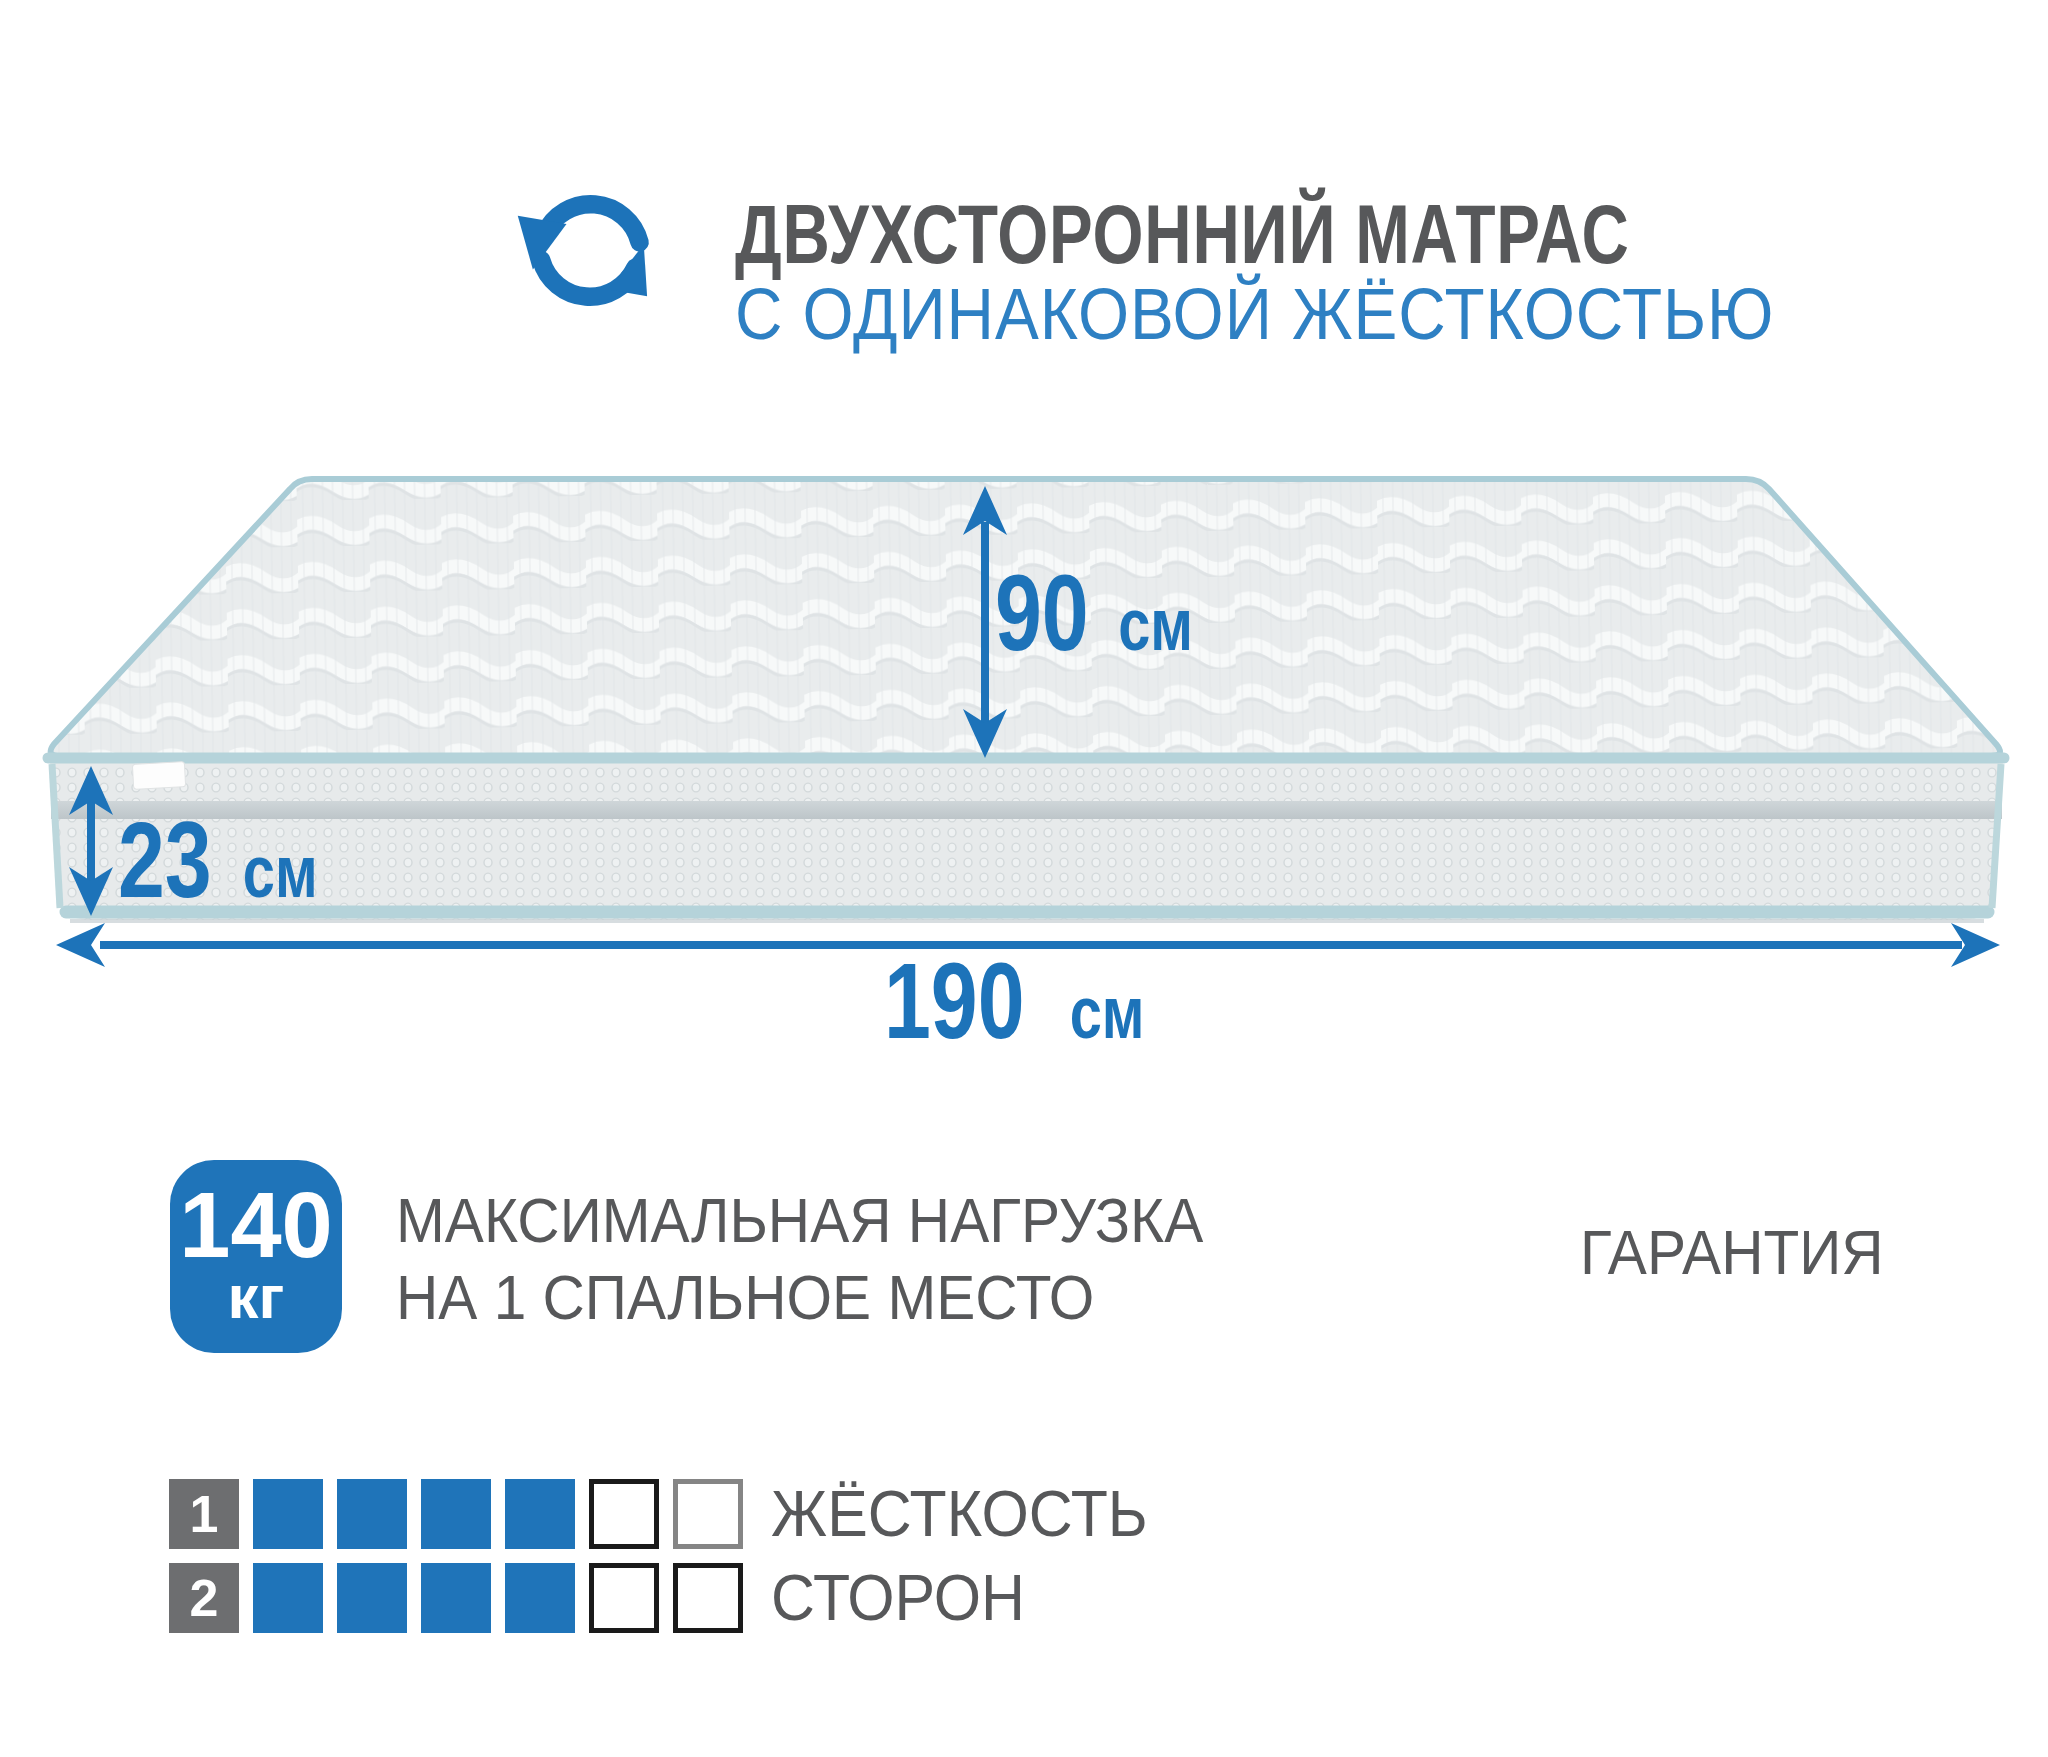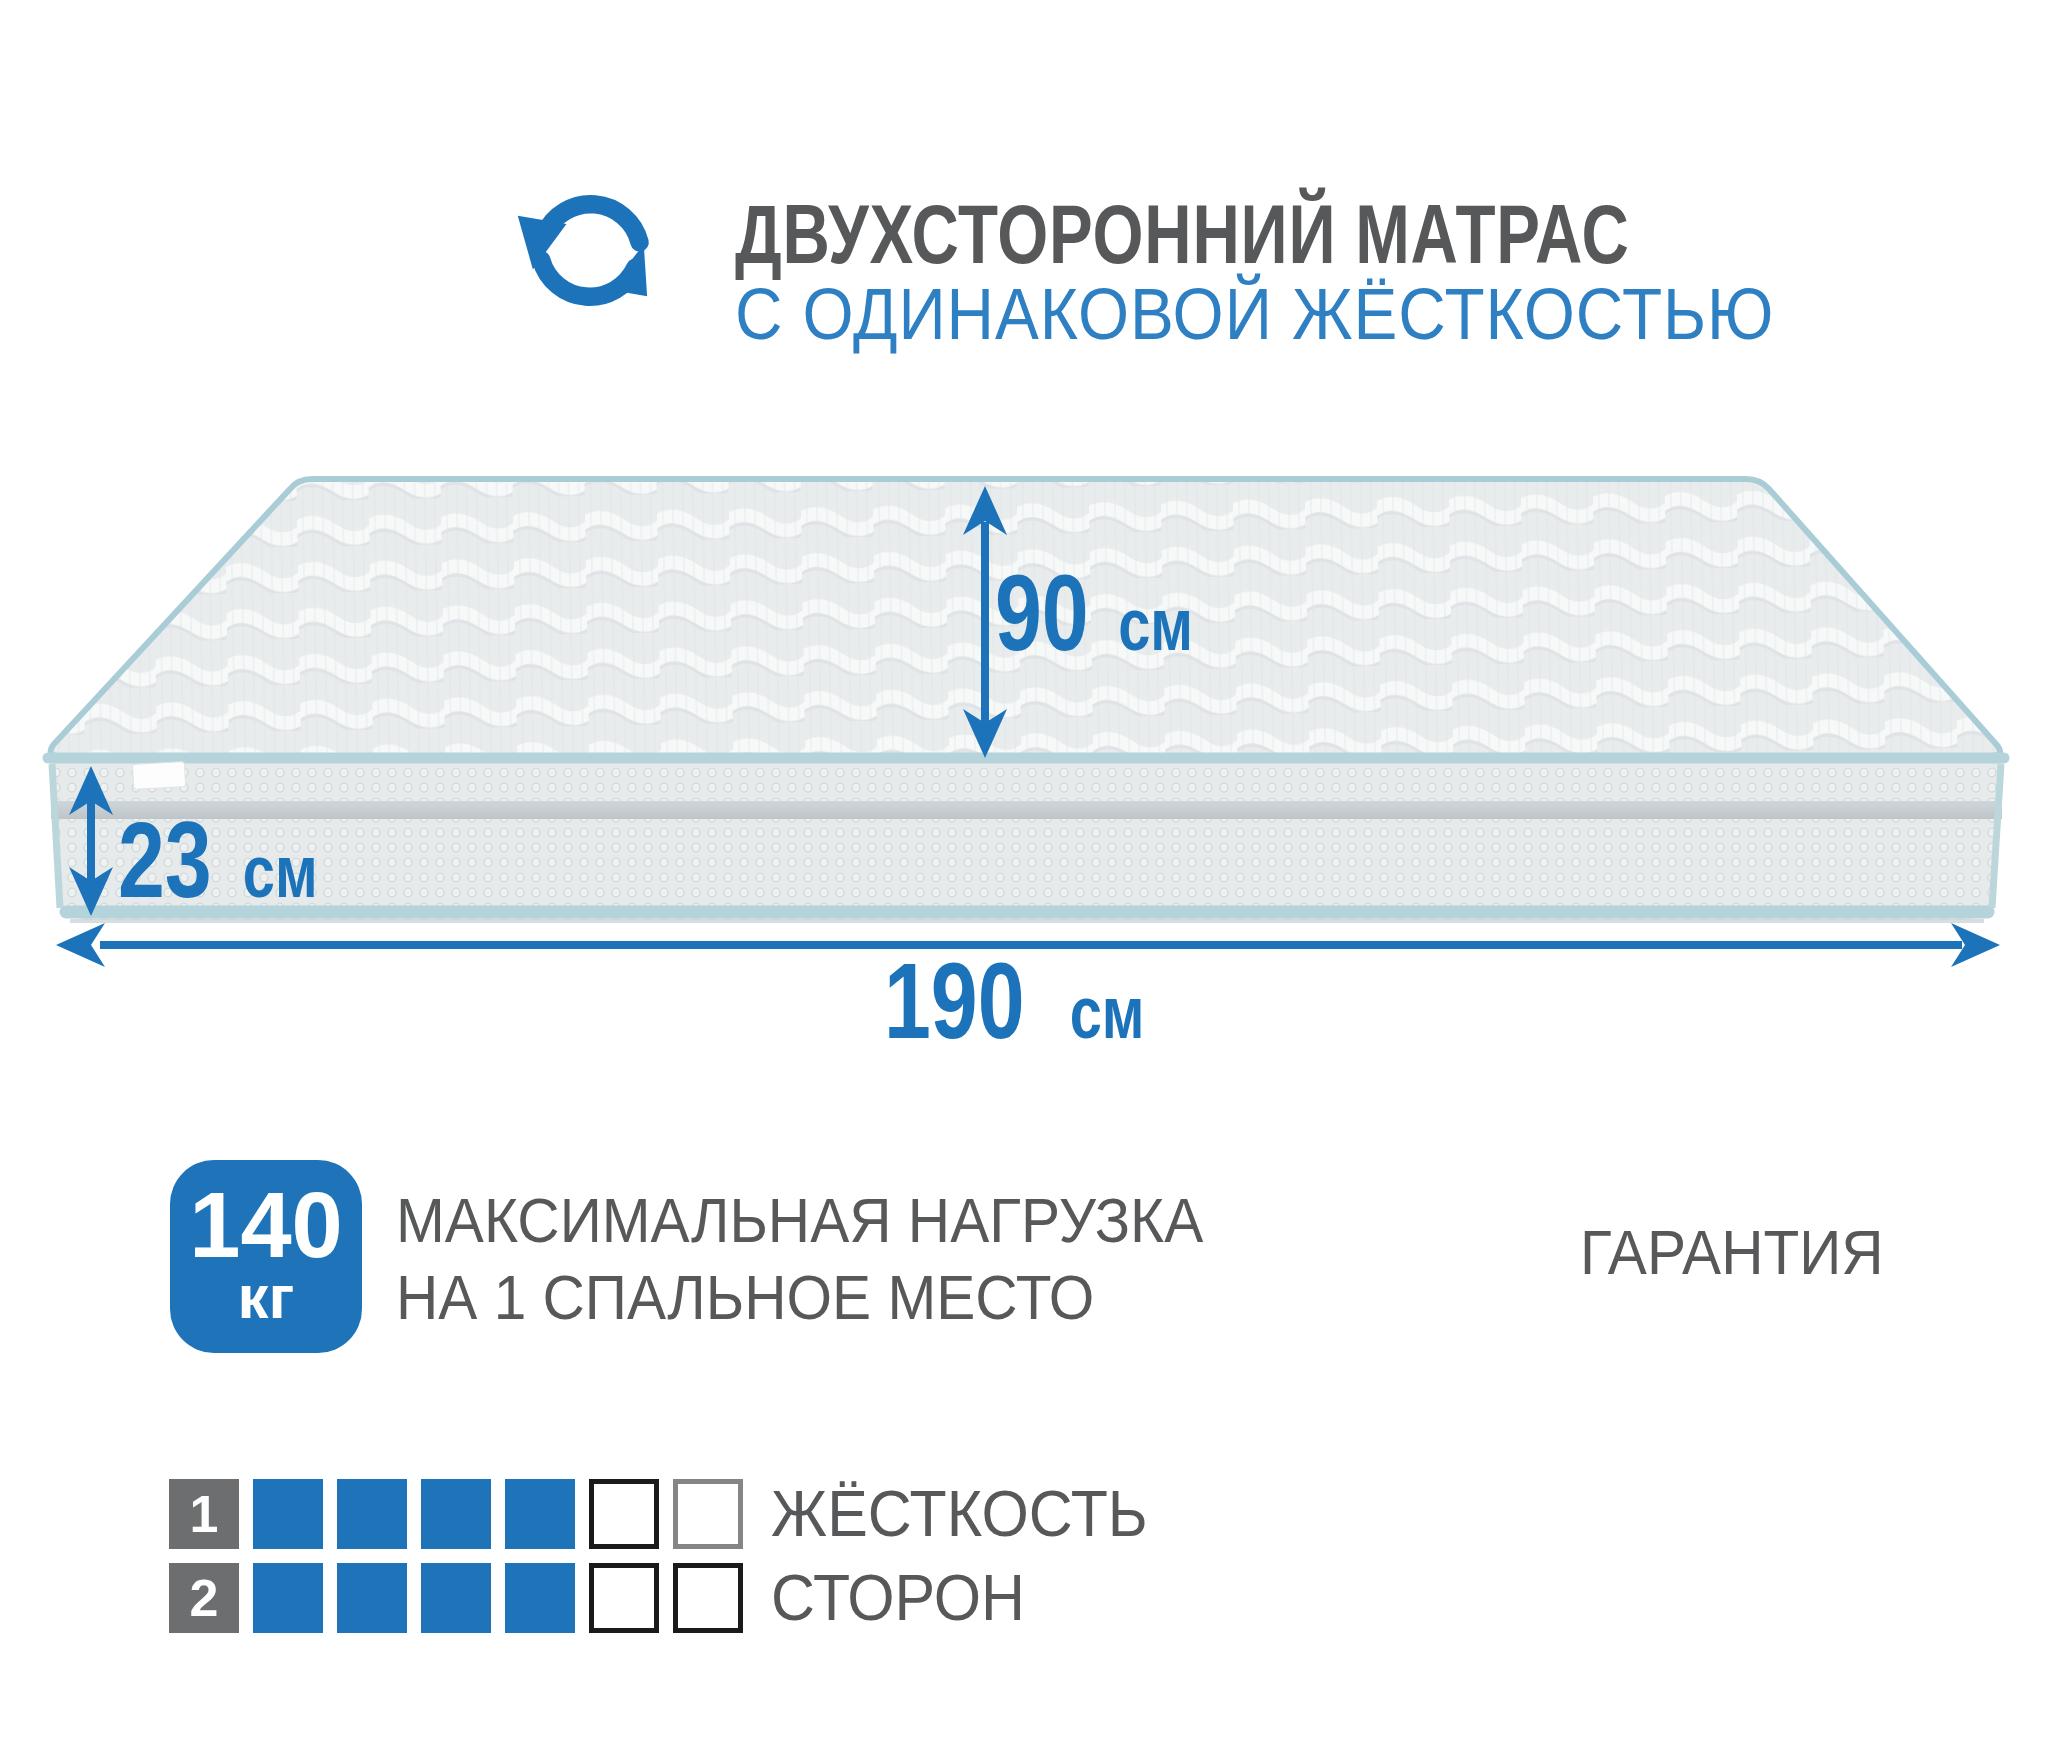--- a/index.html
+++ b/index.html
@@ -18,21 +18,21 @@
   
   .mattress{left:0;top:440px;}
   svg text{font-family:"Liberation Sans","DejaVu Sans",sans-serif;}
   .dimtext{font-weight:bold;fill:#1d73b9;}
 
   
   .badge{background:#1f74b9;border-radius:44px;color:#fff;display:flex;flex-direction:column;
          align-items:center;justify-content:center;text-align:center;}
   .badge .val{font-size:92px;font-weight:bold;line-height:.88;}
   .badge .unit{font-size:62px;font-weight:bold;line-height:1;margin-top:0;}
-  .badge-load{left:170px;top:1160px;width:192px;height:193px;}
+  .badge-load{left:170px;top:1160px;width:172px;height:193px;}
   .badge-war{left:1353px;top:1161px;width:198px;height:192px;}
   .badge-war .unit{font-size:66px;}
   .feat-label{font-size:63px;color:#57585a;line-height:77px;transform:scaleX(.93);}
   .feat-label-load{left:396px;top:1182px;}
   .feat-label-war{left:1580px;top:1214px;}
 
   
   .frow{left:169px;display:flex;gap:14px;}
   .frow-0{top:1479px;}
   .frow-1{top:1563px;}

